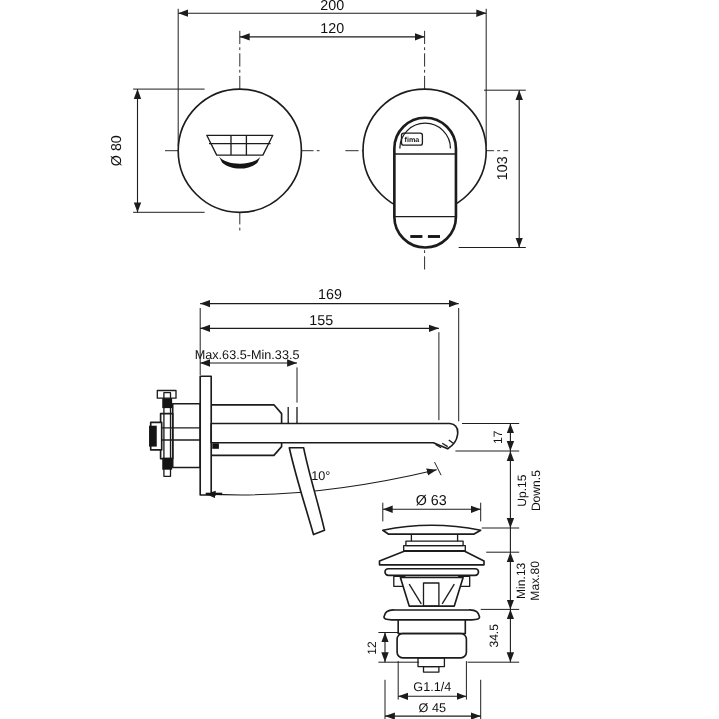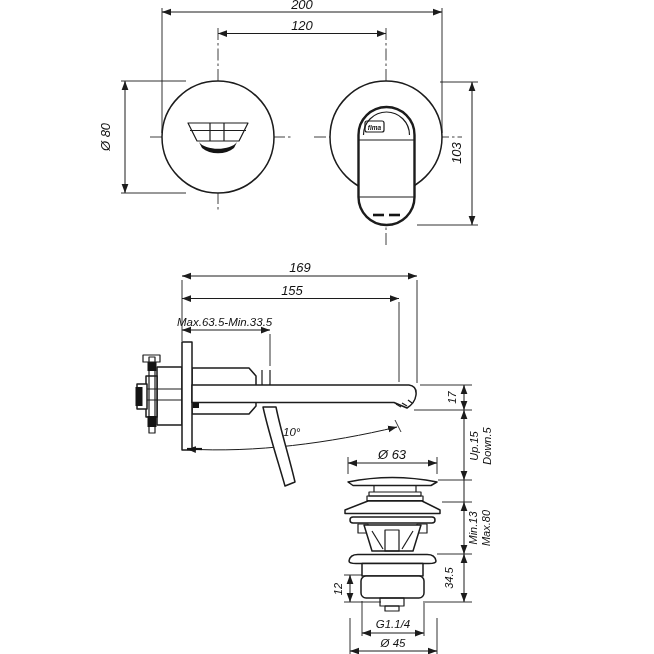--- a/index.html
+++ b/index.html
@@ -1,17 +1,17 @@
 <!DOCTYPE html>
 <html><head>
 <meta charset="utf-8">
 <style>
   html,body{margin:0;padding:0;background:#fff;}
   .stage{position:relative;width:654px;height:654px;background:#fff;overflow:hidden;
-         font-family:"Liberation Sans", sans-serif;font-style:italic;}
+         font-family:"Liberation Sans", sans-serif;}
   svg{position:absolute;left:0;top:0;}
   .part{fill:#fff;stroke:#1c1c1c;stroke-width:1.5;stroke-linejoin:round;}
   .part-thin{fill:none;stroke:#1c1c1c;stroke-width:1.2;stroke-linejoin:round;}
   .part-bold{fill:#fff;stroke:#1c1c1c;stroke-width:2.4;}
   .solid{fill:#141414;stroke:none;}
   .dim{stroke:#1c1c1c;stroke-width:1;fill:none;}
   .ext{stroke:#1c1c1c;stroke-width:0.9;fill:none;}
   .cl{stroke:#2a2a2a;stroke-width:0.9;fill:none;stroke-dasharray:12 3 2.5 3;}
   text{fill:#111;font-family:"Liberation Sans", sans-serif;}
   .t13{font-size:13px;}

